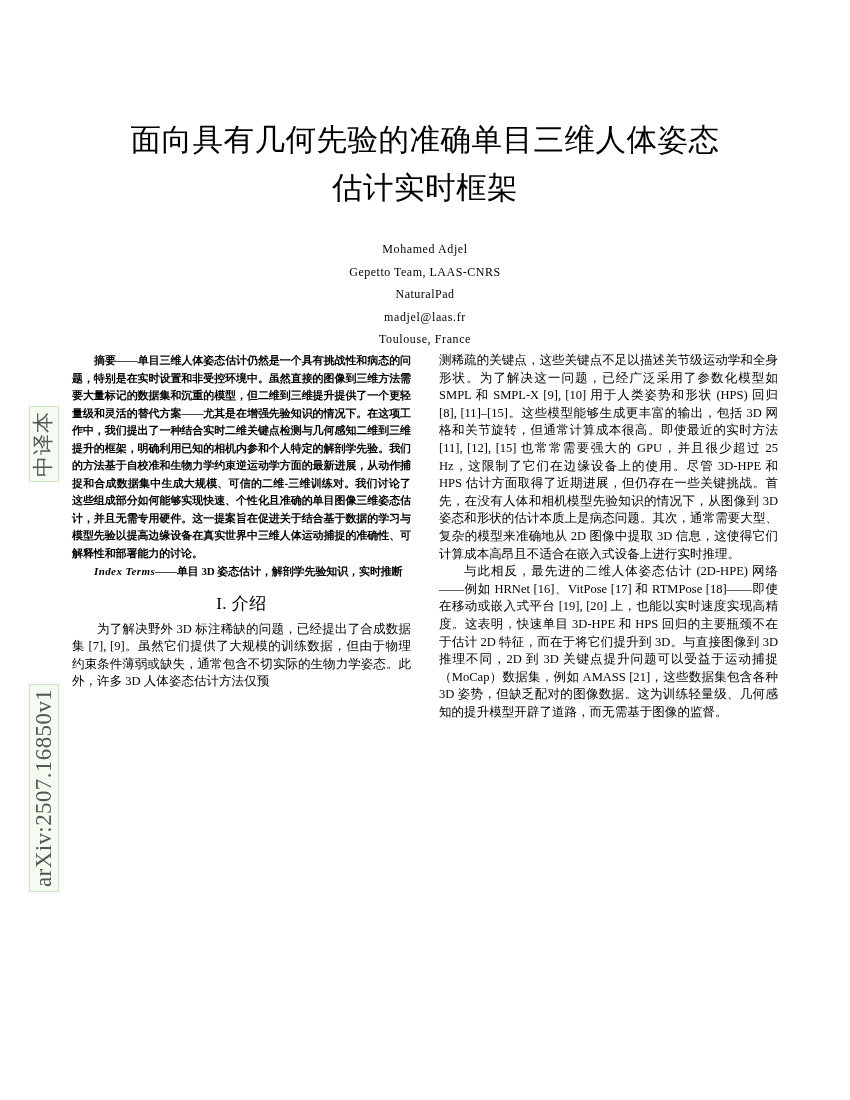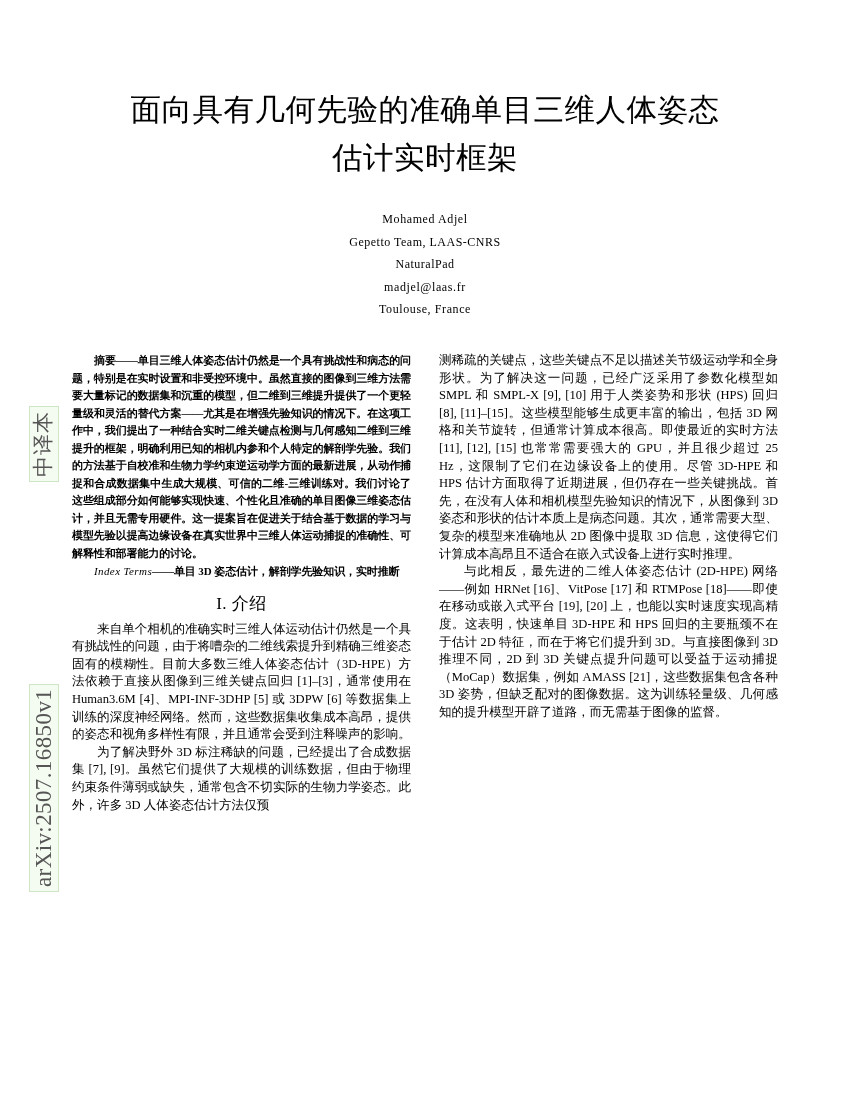--- a/index.html
+++ b/index.html
@@ -57,21 +57,21 @@
   #page {
     position: absolute;
     left: 72px;
     top: 0;
     width: 706px;
     height: 1100px;
   }
 
   
   #title-block {
-    padding-top: 86px;
+    padding-top: 116px;
     text-align: center;
   }
   .title-line {
     font-size: 30.5px;
     line-height: 48px;
     letter-spacing: 0.5px;
     font-family: "DejaVu Serif", "Liberation Serif", serif;
     font-weight: 400;
   }
 
@@ -109,21 +109,21 @@
   }
   p.noindent { text-indent: 0; }
   .abstract-p {
     font-weight: bold;
     font-size: 11px;
     line-height: 17.55px;
     letter-spacing: -0.1px;
   }
   .idx-label {
     font-style: italic;
-    font-weight: normal;
+    font-weight: bold;
     letter-spacing: 0.4px;
   }
   .sec-head {
     text-align: center;
     font-size: 17px;
     margin: 15px 0 8px 0;
     text-indent: 0;
     letter-spacing: 0.5px;
   }
 </style>
@@ -153,21 +153,20 @@
   <div id="columns">
 
     <div class="col" id="col-left">
 
       <p class="abstract-p"><span>摘要——</span><span>单目三维人体姿态估计仍然是一个具有挑战性和病态的问题，特别是在实时设置和非受控环境中。虽然直接的图像到三维方法需要大量标记的数据集和沉重的模型，但二维到三维提升提供了一个更轻量级和灵活的替代方案——尤其是在增强先验知识的情况下。在这项工作中，我们提出了一种结合实时二维关键点检测与几何感知二维到三维提升的框架，明确利用已知的相机内参和个人特定的解剖学先验。我们的方法基于自校准和生物力学约束逆运动学方面的最新进展，从动作捕捉和合成数据集中生成大规模、可信的二维-三维训练对。我们讨论了这些组成部分如何能够实现快速、个性化且准确的单目图像三维姿态估计，并且无需专用硬件。这一提案旨在促进关于结合基于数据的学习与模型先验以提高边缘设备在真实世界中三维人体运动捕捉的准确性、可解释性和部署能力的讨论。</span></p>
 
       <p class="abstract-p"><span class="idx-label">Index Terms</span><span>——</span><span>单目 3D 姿态估计，解剖学先验知识，实时推断</span></p>
 
       <p class="sec-head">I. 介绍</p>
 
-      <p>来自单个相机的准确实时三维人体运动估计仍然是一个具有挑战性的问题，由于将嘈杂的二维线索提升到精确三维姿态固有的模糊性。目前大多数三维人体姿态估计（3D-HPE）方法依赖于直接从图像到三维关键点回归 [1]–[3]，通常使用在 Human3.6M [4]、MPI-INF-3DHP [5] 或 3DPW [6] 等数据集上训练的深度神经网络。然而，这些数据集收集成本高昂，提供的姿态和视角多样性有限，并且通常会受到注释噪声的影响。</p>
       <p>为了解决野外 3D 标注稀缺的问题，已经提出了合成数据集 [7], [9]。虽然它们提供了大规模的训练数据，但由于物理约束条件薄弱或缺失，通常包含不切实际的生物力学姿态。此外，许多 3D 人体姿态估计方法仅预</p>
 
     </div>
 
     <div class="col" id="col-right">
       <p class="noindent">测稀疏的关键点，这些关键点不足以描述关节级运动学和全身形状。为了解决这一问题，已经广泛采用了参数化模型如 SMPL 和 SMPL-X [9], [10] 用于人类姿势和形状 (HPS) 回归 [8], [11]–[15]。这些模型能够生成更丰富的输出，包括 3D 网格和关节旋转，但通常计算成本很高。即使最近的实时方法 [11], [12], [15] 也常常需要强大的 GPU，并且很少超过 25 Hz，这限制了它们在边缘设备上的使用。尽管 3D-HPE 和 HPS 估计方面取得了近期进展，但仍存在一些关键挑战。首先，在没有人体和相机模型先验知识的情况下，从图像到 3D 姿态和形状的估计本质上是病态问题。其次，通常需要大型、复杂的模型来准确地从 2D 图像中提取 3D 信息，这使得它们计算成本高昂且不适合在嵌入式设备上进行实时推理。</p>
       <p>与此相反，最先进的二维人体姿态估计 (2D-HPE) 网络——例如 HRNet [16]、VitPose [17] 和 RTMPose [18]——即使在移动或嵌入式平台 [19], [20] 上，也能以实时速度实现高精度。这表明，快速单目 3D-HPE 和 HPS 回归的主要瓶颈不在于估计 2D 特征，而在于将它们提升到 3D。与直接图像到 3D 推理不同，2D 到 3D 关键点提升问题可以受益于运动捕捉（MoCap）数据集，例如 AMASS [21]，这些数据集包含各种 3D 姿势，但缺乏配对的图像数据。这为训练轻量级、几何感知的提升模型开辟了道路，而无需基于图像的监督。</p>
     </div>
 
   </div>

